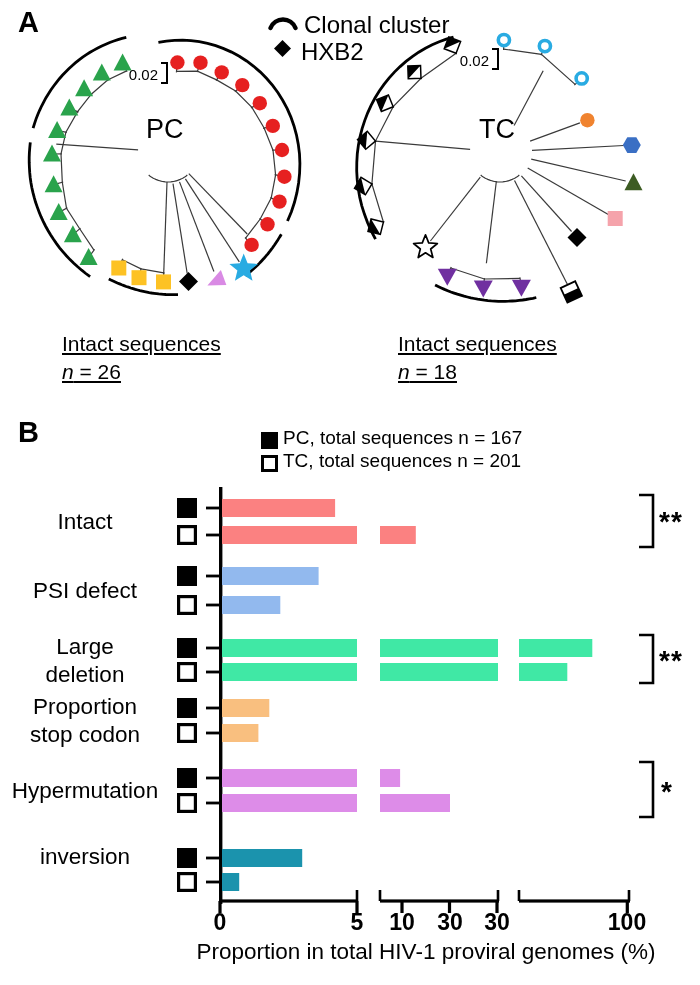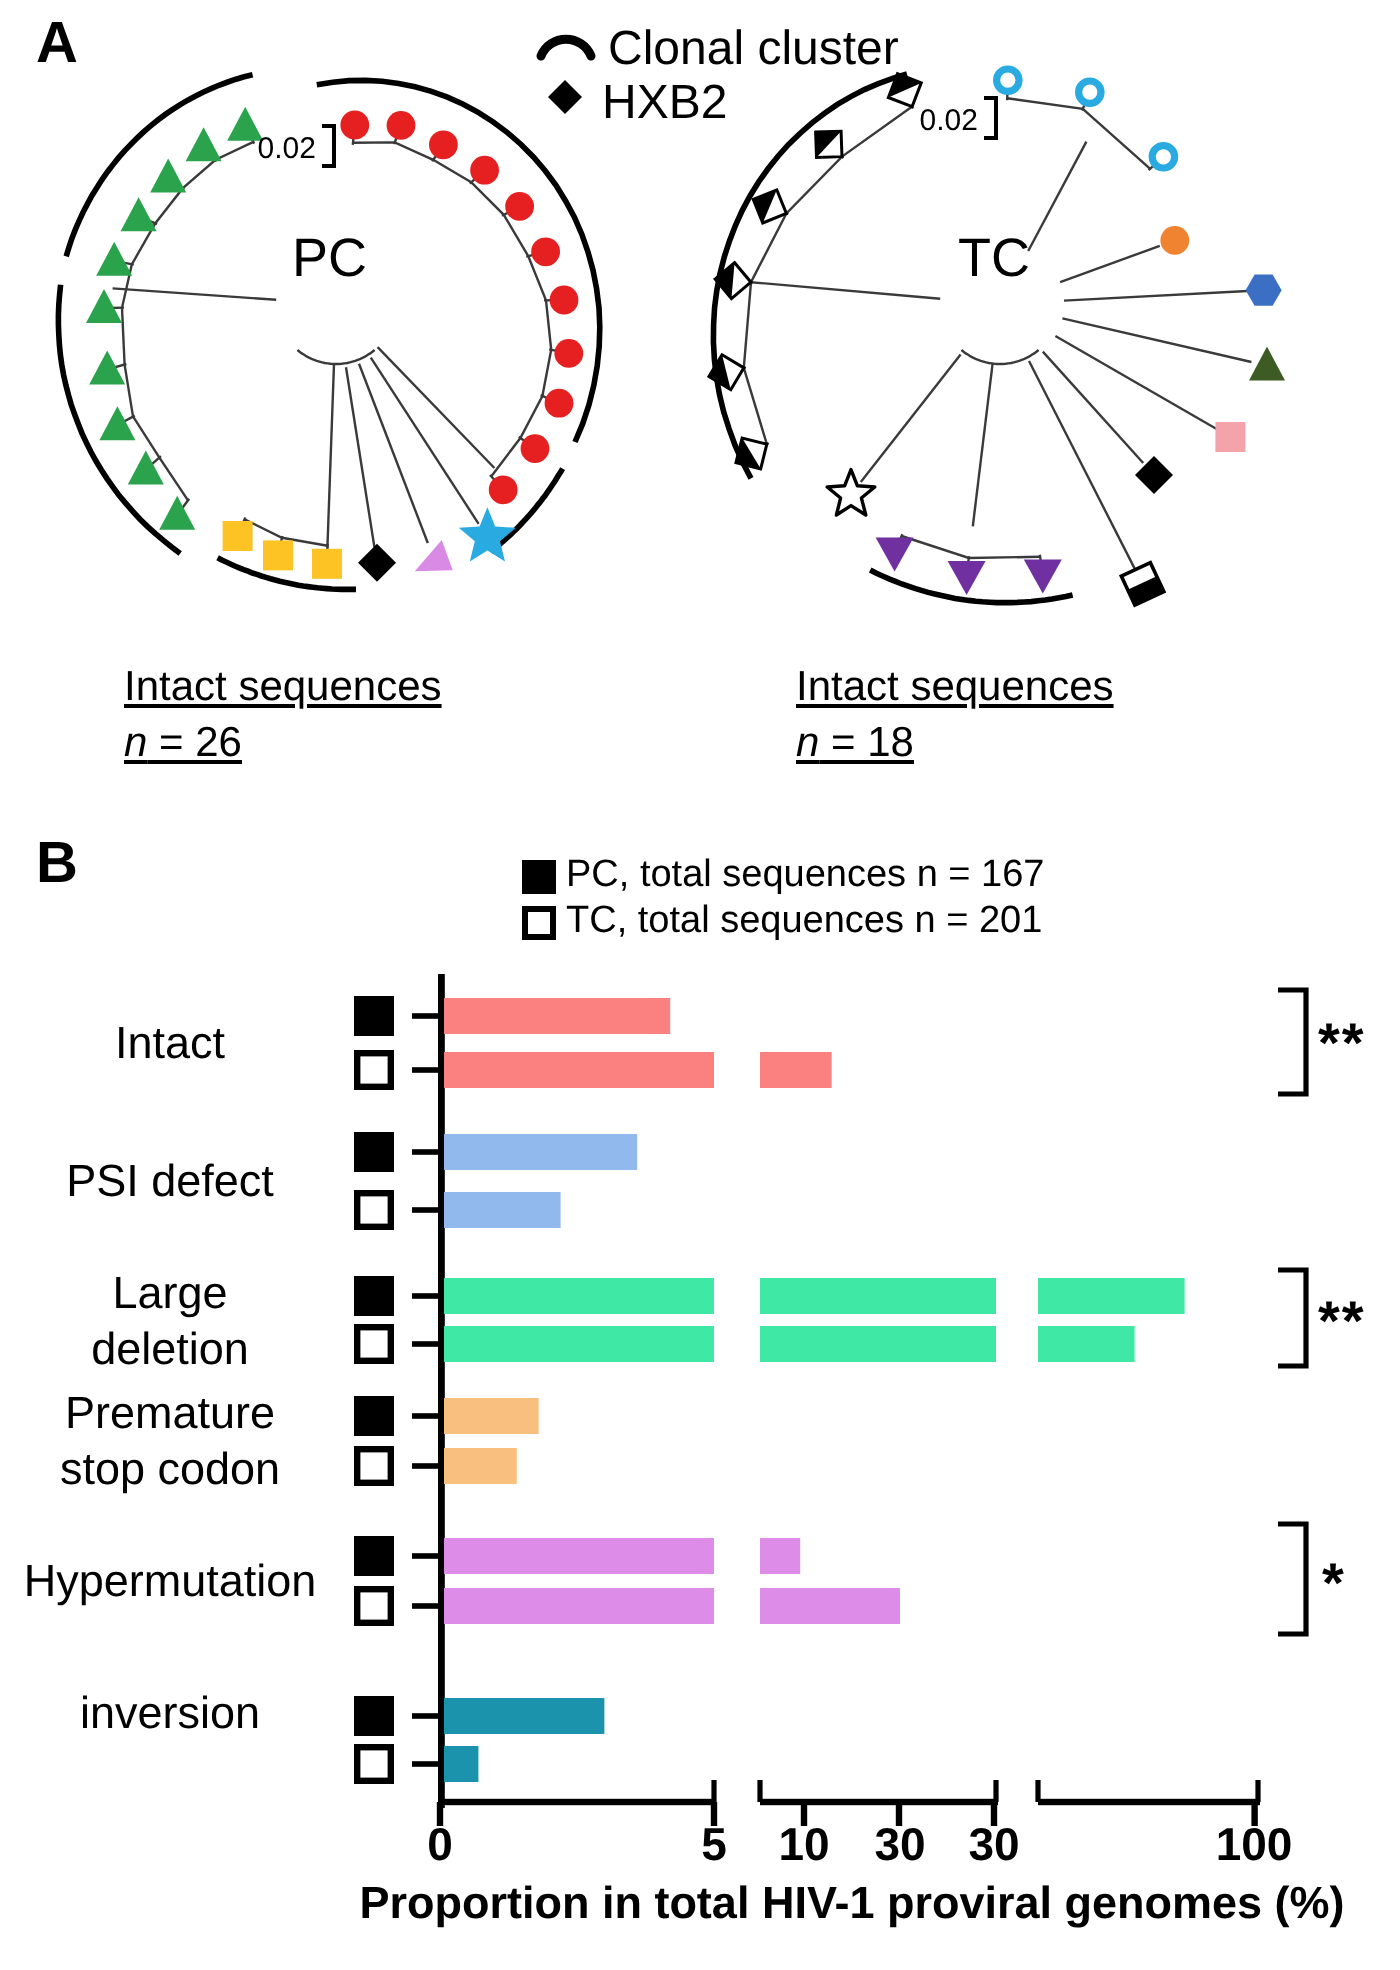--- a/index.html
+++ b/index.html
@@ -7,27 +7,27 @@
        font-family:"Liberation Sans",sans-serif;color:#000;}
   .abs{position:absolute;}
   .panel-label{font-size:29px;font-weight:bold;}
   .legA-text{font-size:24px;}
   .treename{font-size:27px;}
   .scalelbl{font-size:15px;width:40px;text-align:right;}
   .scalebracket{width:5px;height:18px;border-top:2px solid #000;border-right:2px solid #000;border-bottom:2px solid #000;}
   .caption{font-size:21px;line-height:28px;text-decoration:underline;}
   .caption .nvar{font-style:italic;}
   .caption .nrest{white-space:pre;}
-  .legB-row{font-size:19px;line-height:22px;display:flex;align-items:center;}
+  .legB-row{font-size:19px;line-height:22px;display:flex;align-items:flex-end;}
   .swatch{display:inline-block;width:17px;height:17px;margin-right:5px;box-sizing:border-box;}
   .swatch.filled{background:#000;}
   .swatch.open{background:#fff;border:3.2px solid #000;}
   .cat{font-size:22.5px;line-height:27.5px;text-align:center;width:170px;}
   .tick{font-size:23px;font-weight:bold;text-align:center;width:50px;}
-  .xlabel{font-size:22.5px;text-align:center;width:520px;font-weight:bold;}
+  .xlabel{font-size:22.5px;text-align:center;width:520px;}
   .sig{font-size:28px;font-weight:bold;letter-spacing:1px;}
   svg{display:block;}
 </style>
 </head>
 <body>
 
 <div class="fig">
 
   <svg id="canvas" class="abs" style="left:0;top:0" width="700" height="985">
       <g>
@@ -280,21 +280,21 @@
     <div>Intact</div>
     </div>
   <div class="abs cat" style="left:0;top:577px">
     <div>PSI defect</div>
     </div>
   <div class="abs cat" style="left:0;top:633px">
     <div>Large</div>
     <div>deletion</div>
     </div>
   <div class="abs cat" style="left:0;top:693px">
-    <div>Premature</div>
+    <div>Proportion</div>
     <div>stop codon</div>
     </div>
   <div class="abs cat" style="left:0;top:777px">
     <div>Hypermutation</div>
     </div>
   <div class="abs cat" style="left:0;top:843px">
     <div>inversion</div>
     </div>
 
   <div class="abs tick" style="left:195px;top:909px">0</div>

